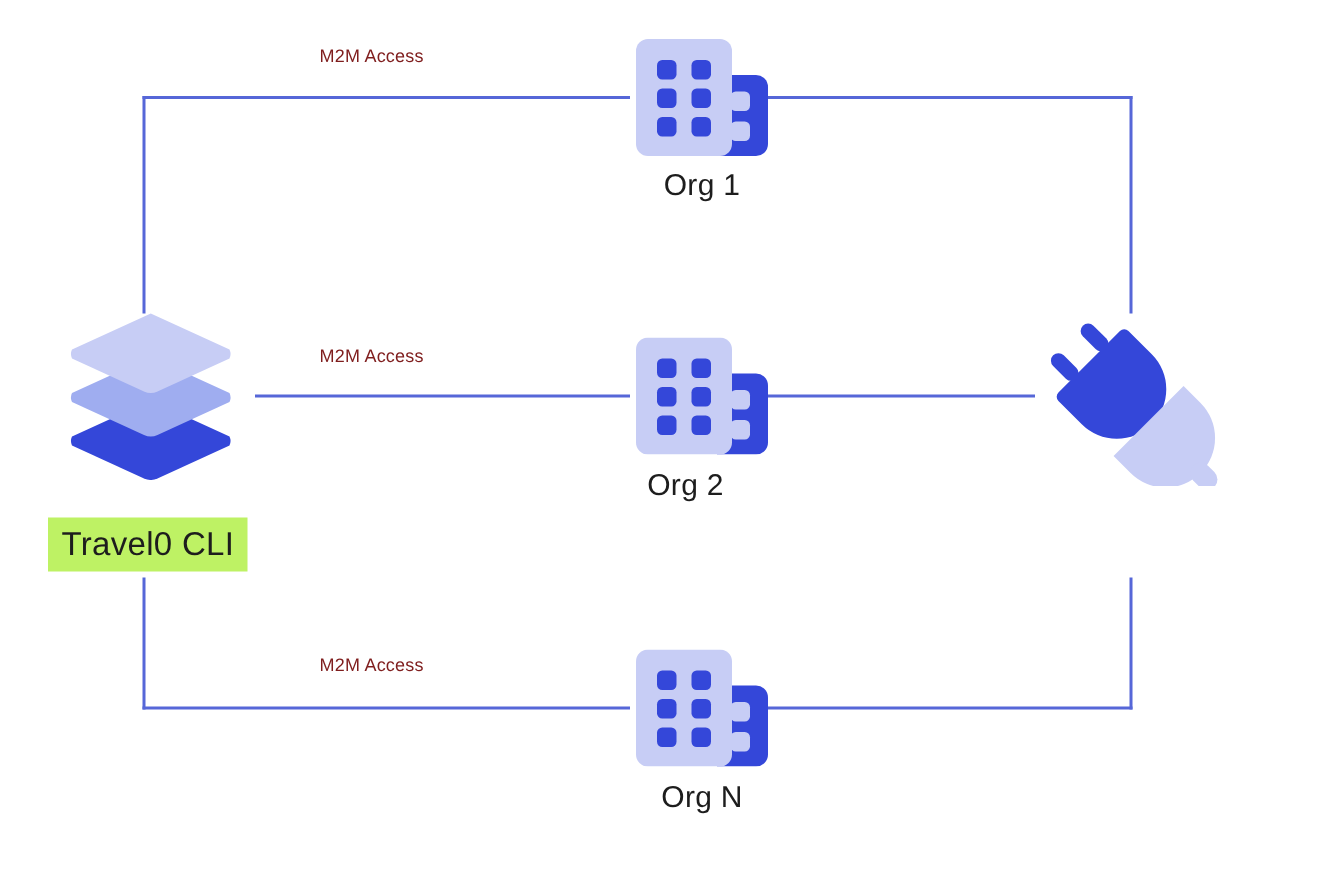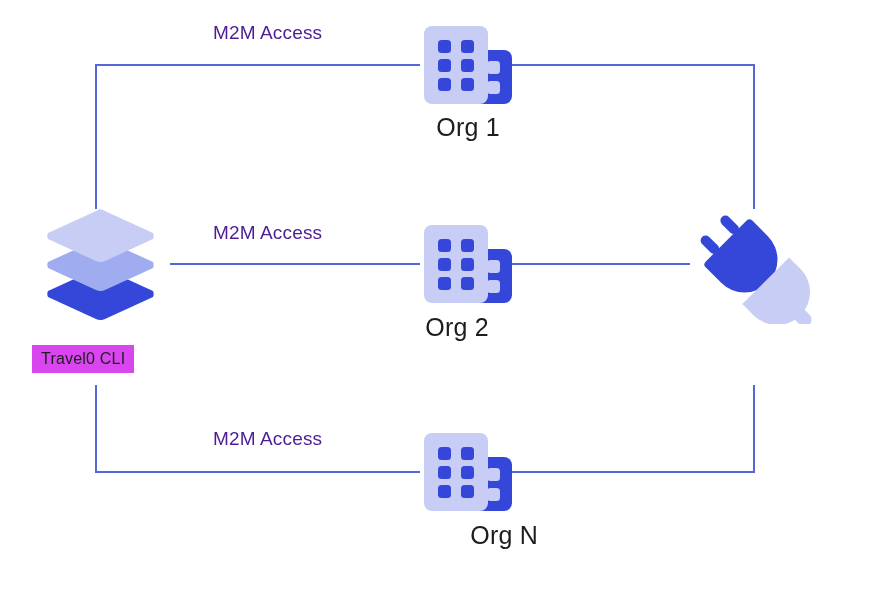--- a/index.html
+++ b/index.html
@@ -23,39 +23,39 @@
   .line {
     position: absolute;
     background: #5667d8;
   }
   .line-h { height: 2px; }
   .line-v { width: 2px; }
 
   
   .edge-label {
     position: absolute;
-    font-size: 19px;
-    color: #4c1d95;
+    font-size: 12px;
+    color: #7f1d1d;
     white-space: nowrap;
     letter-spacing: 0.15px;
   }
 
   
   .node-label {
     position: absolute;
-    font-size: 16px;
+    font-size: 22px;
     color: #1d1d1d;
     white-space: nowrap;
-    background: #d946ef;
+    background: #bef264;
     padding: 5px 9px;
     letter-spacing: 0.2px;
   }
   .org-label {
     position: absolute;
-    font-size: 25px;
+    font-size: 20px;
     color: #1d1d1d;
     white-space: nowrap;
     text-align: center;
     letter-spacing: 0.2px;
   }
 
   
   .icon {
     position: absolute;
   }
@@ -166,15 +166,15 @@
       <path d="M8 0 h48 a8 8 0 0 1 8 8 v62 a8 8 0 0 1 -8 8 h-48 a8 8 0 0 1 -8 -8 v-62 a8 8 0 0 1 8 -8 Z" fill="#c7cdf5"></path>
       <rect x="14" y="14" width="13" height="13" rx="3.5" fill="#3447d9"></rect>
       <rect x="37" y="14" width="13" height="13" rx="3.5" fill="#3447d9"></rect>
       <rect x="14" y="33" width="13" height="13" rx="3.5" fill="#3447d9"></rect>
       <rect x="37" y="33" width="13" height="13" rx="3.5" fill="#3447d9"></rect>
       <rect x="14" y="52" width="13" height="13" rx="3.5" fill="#3447d9"></rect>
       <rect x="37" y="52" width="13" height="13" rx="3.5" fill="#3447d9"></rect>
     </svg>
   </div>
 
-  <div class="org-label" style="left:398px; top:521px; width:140px;text-align:right;">Org N</div>
+  <div class="org-label" style="left:398px; top:521px; width:140px;">Org N</div>
 
 </div>
 
 </body></html>

